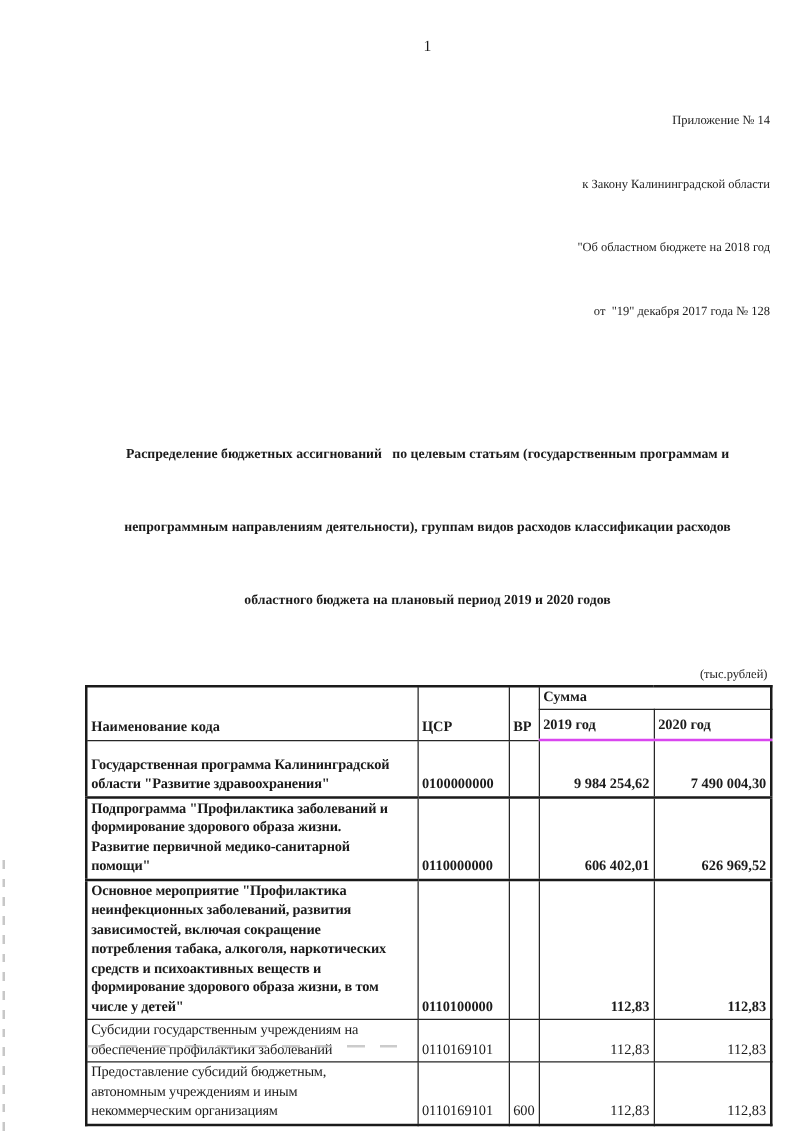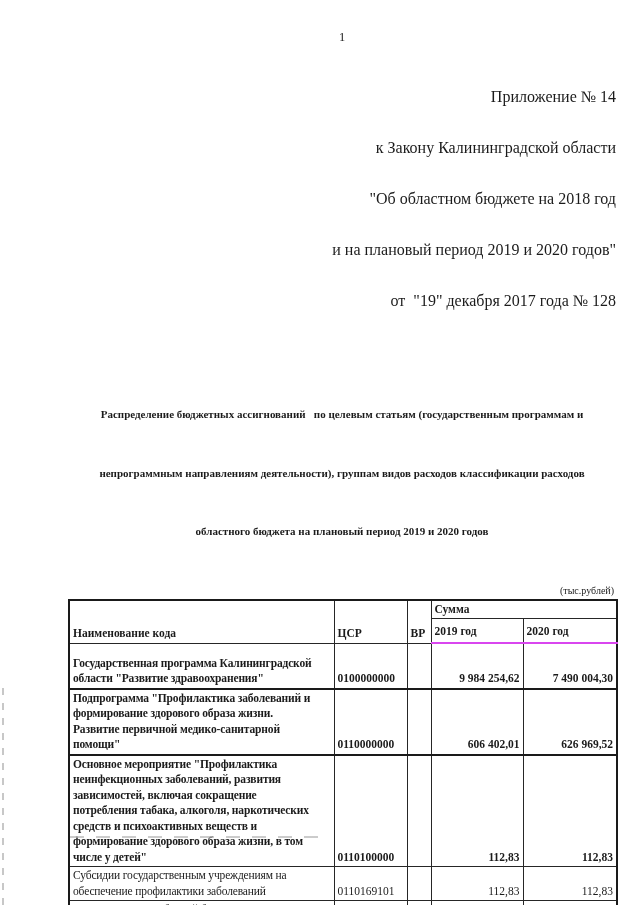--- a/index.html
+++ b/index.html
@@ -18,21 +18,21 @@
   }
   .page-number {
     margin-top: 30px;
     text-align: center;
     font-size: 12.5px;
     line-height: 15px;
   }
   .annex {
     margin-top: 9px;
     text-align: right;
-    font-size: 16px;
+    font-size: 10px;
     line-height: 17px;
     white-space: pre;
   }
   .doc-title {
     margin-top: 23px;
     text-align: center;
     font-weight: bold;
     font-size: 11px;
     line-height: 19.5px;
     white-space: pre;
@@ -108,21 +108,20 @@
 <body>
 
 <div class="content">
 
   <div class="page-number">1</div>
 
   <div class="annex">
     <div>Приложение № 14</div>
     <div>к Закону Калининградской области</div>
     <div>"Об областном бюджете на 2018 год</div>
-    <div>и на плановый период 2019 и 2020 годов"</div>
     <div>от  "19" декабря 2017 года № 128</div>
   </div>
 
   <div class="doc-title">
     <div>Распределение бюджетных ассигнований   по целевым статьям (государственным программам и</div>
     <div>непрограммным направлениям деятельности), группам видов расходов классификации расходов</div>
     <div>областного бюджета на плановый период 2019 и 2020 годов</div>
   </div>
 
   <div class="units">(тыс.рублей)</div>

